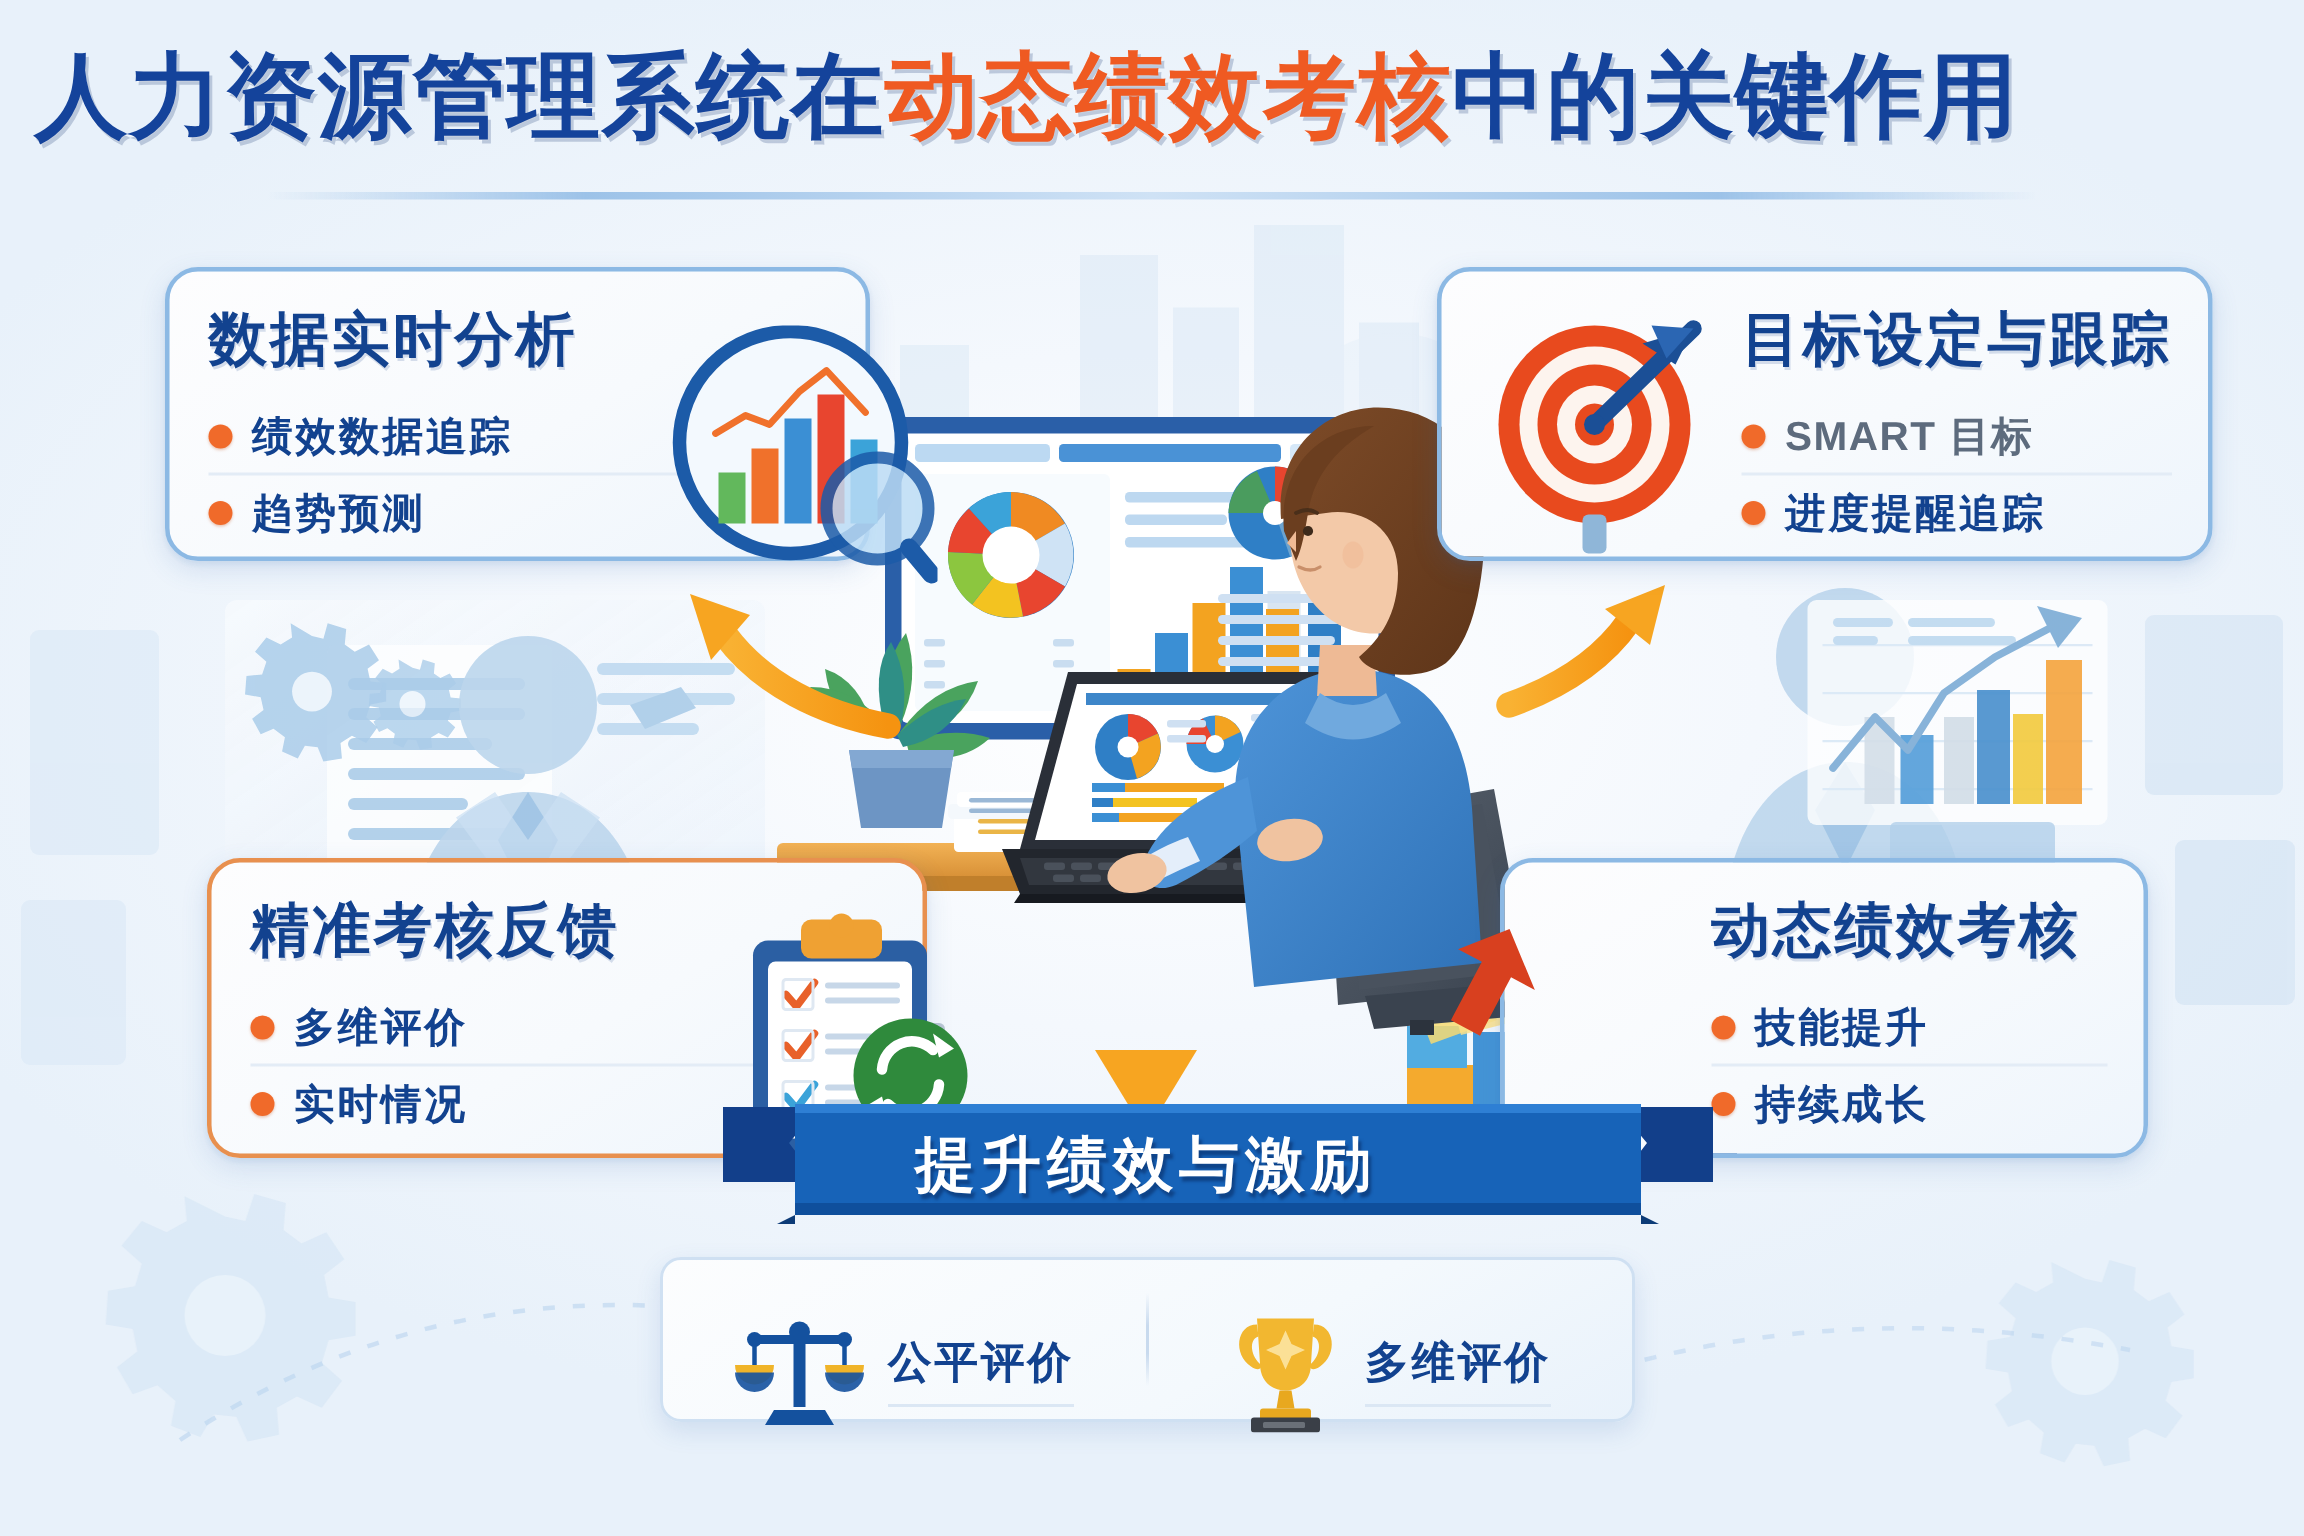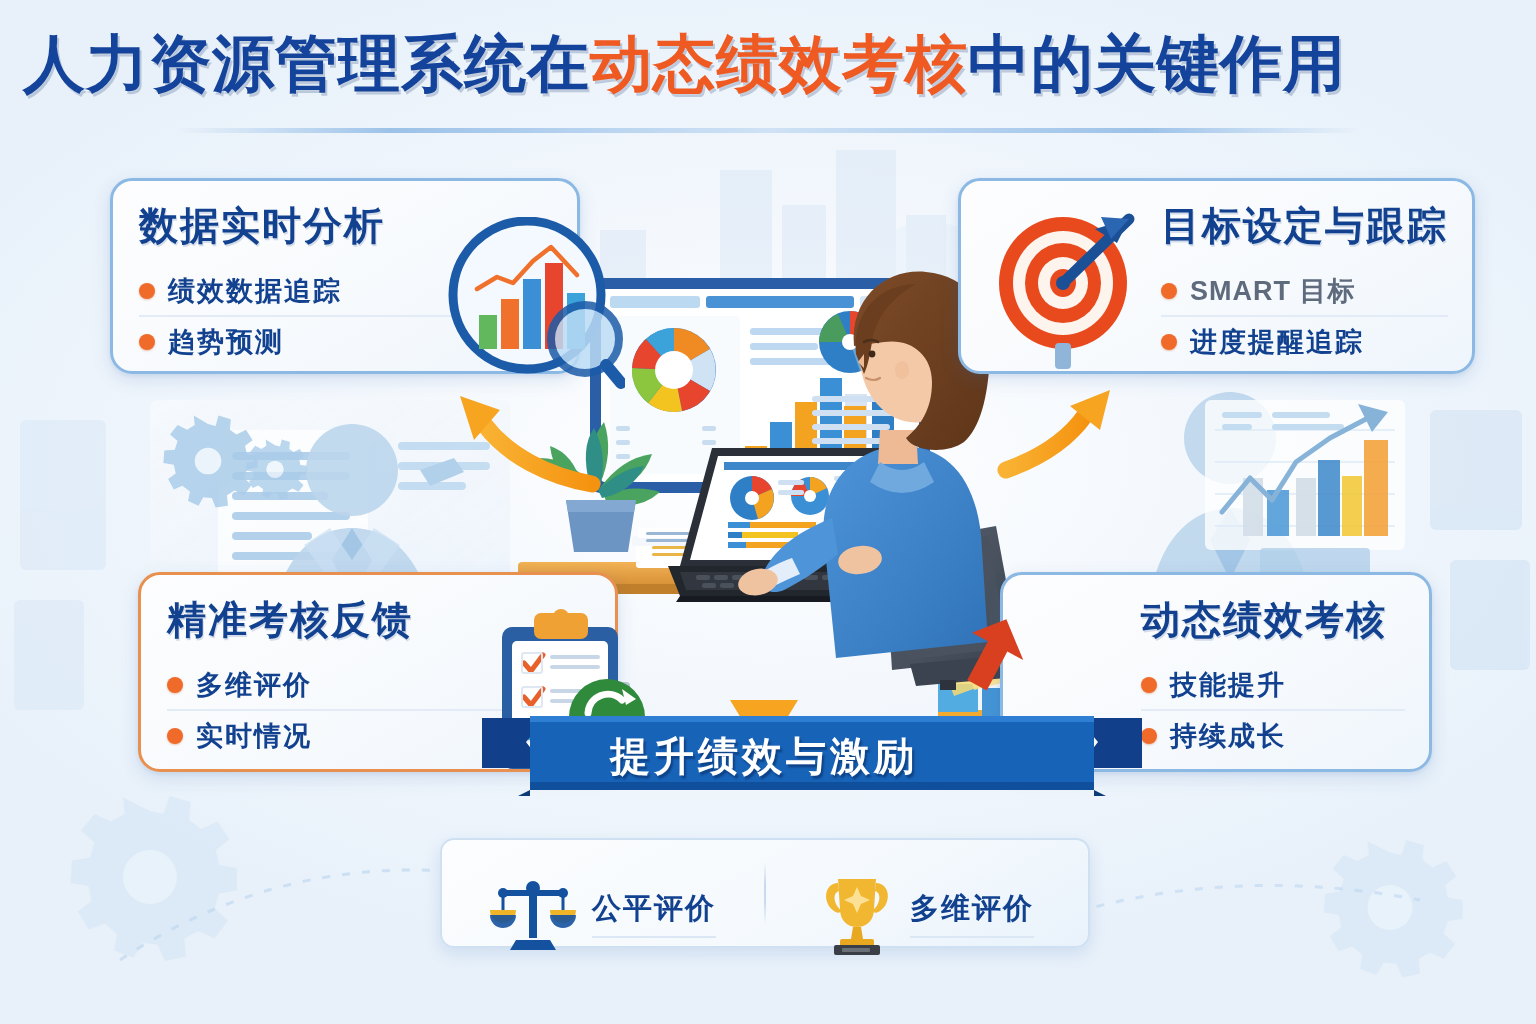--- a/index.html
+++ b/index.html
@@ -74,21 +74,21 @@
   #card-br .icon-slot { position:absolute; left:-96px; top:18px; }
   .icon-slot { z-index:26; }
 
   
   #illus { position:absolute; left:440px; top:250px; width:660px; height:440px; z-index:18; }
 
   
   #arrows { position:absolute; inset:0; z-index:20; pointer-events:none; }
 
   
-  #banner-wrap { position:absolute; left:434px; top:716px; width:660px; height:80px; z-index:28;padding-left:48px; }
+  #banner-wrap { position:absolute; left:434px; top:736px; width:660px; height:80px; z-index:28;padding-left:48px; }
   #banner-text {
     position:absolute; inset:0; display:flex; align-items:center; justify-content:center;
     font-size:40px; font-weight:bold; color:#ffffff; letter-spacing:4px;
     text-shadow:2px 3px 2px rgba(8,40,95,.55);
   }
 
   
   #footer {
     position:absolute; left:440px; top:838px; width:650px; height:110px; z-index:26;
     background:linear-gradient(150deg,#fcfdfe 0%,#f4f9fd 60%,#e9f2fb 100%);

